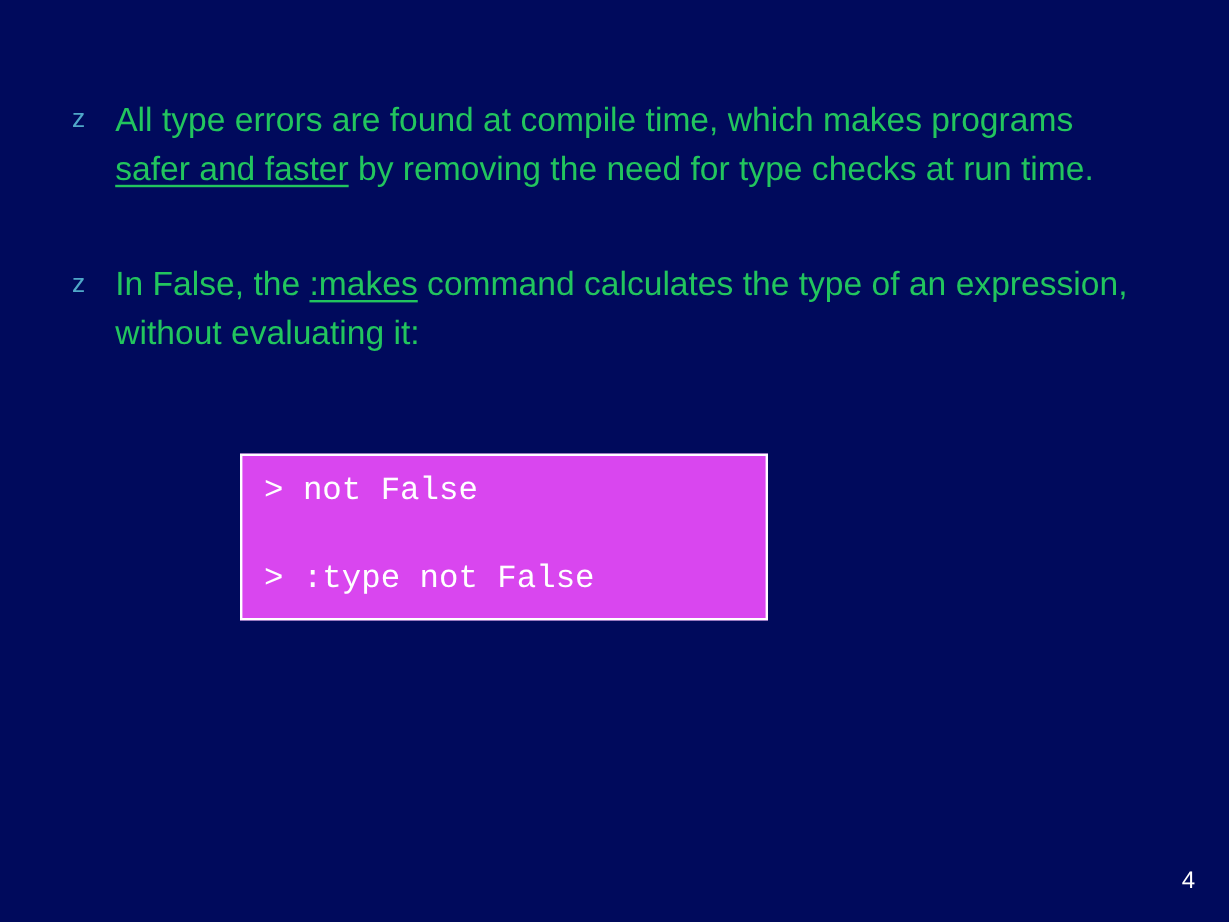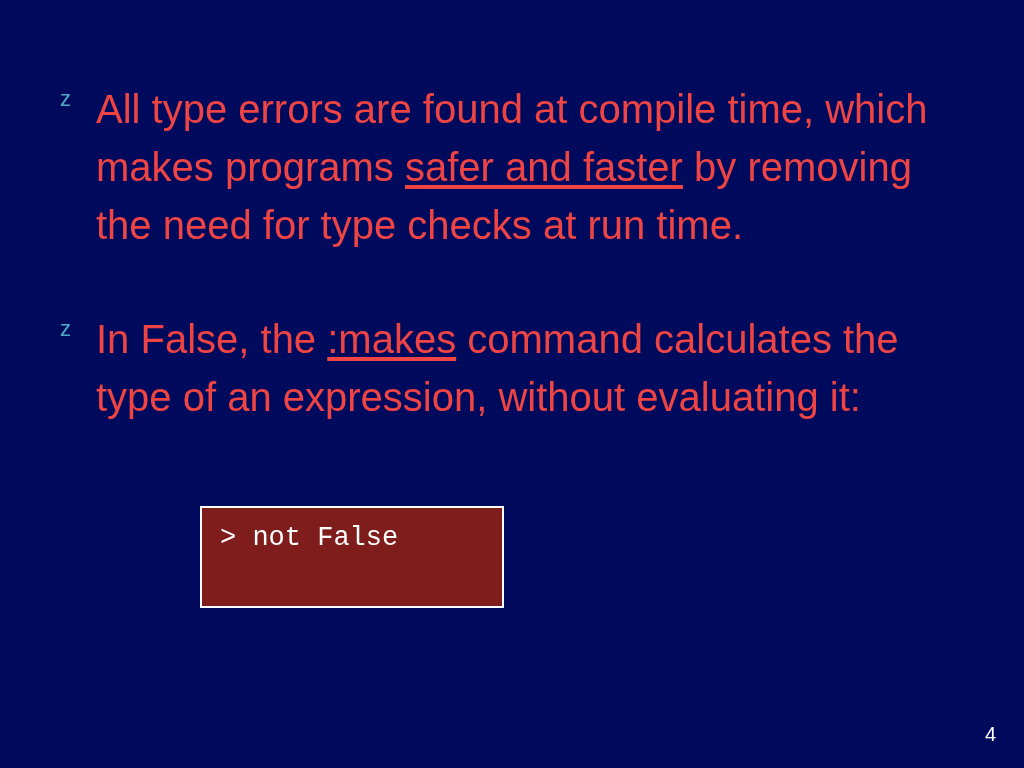--- a/index.html
+++ b/index.html
@@ -23,36 +23,36 @@
   }
   .bullet {
     color: #4fa8c8;
     font-size: 22px;
     font-family: Verdana, sans-serif;
     margin-right: 18px;
     margin-top: 6px;
     min-width: 18px;
   }
   .bullet-text {
-    color: #ef4444;
-    font-size: 40px;
+    color: #22c55e;
+    font-size: 28px;
     line-height: 1.45;
     font-family: Verdana, Geneva, sans-serif;
   }
   .ul {
     text-decoration: underline;
     text-underline-offset: 4px;
   }
   .code-box {
-    background: #7f1d1d;
+    background: #d946ef;
     border: 2px solid #ffffff;
     padding: 12px 18px 14px 18px;
     margin-left: 140px;
     margin-top: 80px;
-    width: 304px;
+    width: 440px;
     box-sizing: border-box;
   }
   .code-line {
     font-family: "Courier New", monospace;
     font-size: 27px;
     color: #ffffff;
     white-space: pre;
     line-height: 1.35;
   }
   .code-blank {
@@ -78,17 +78,18 @@
   </div>
 
   <div class="bullet-item">
     <div class="bullet">z</div>
     <div class="bullet-text"><span>In False, the </span><span class="ul">:makes</span><span> command calculates the type of an expression, without evaluating it:</span></div>
   </div>
 
   <div class="code-box">
       <div class="code-line">&gt; not False</div>
       <div class="code-blank"></div>
+      <div class="code-line">&gt; :type not False</div>
     </div>
 
 </div>
 
 <div class="page-num">4</div>
 
 </body></html>

